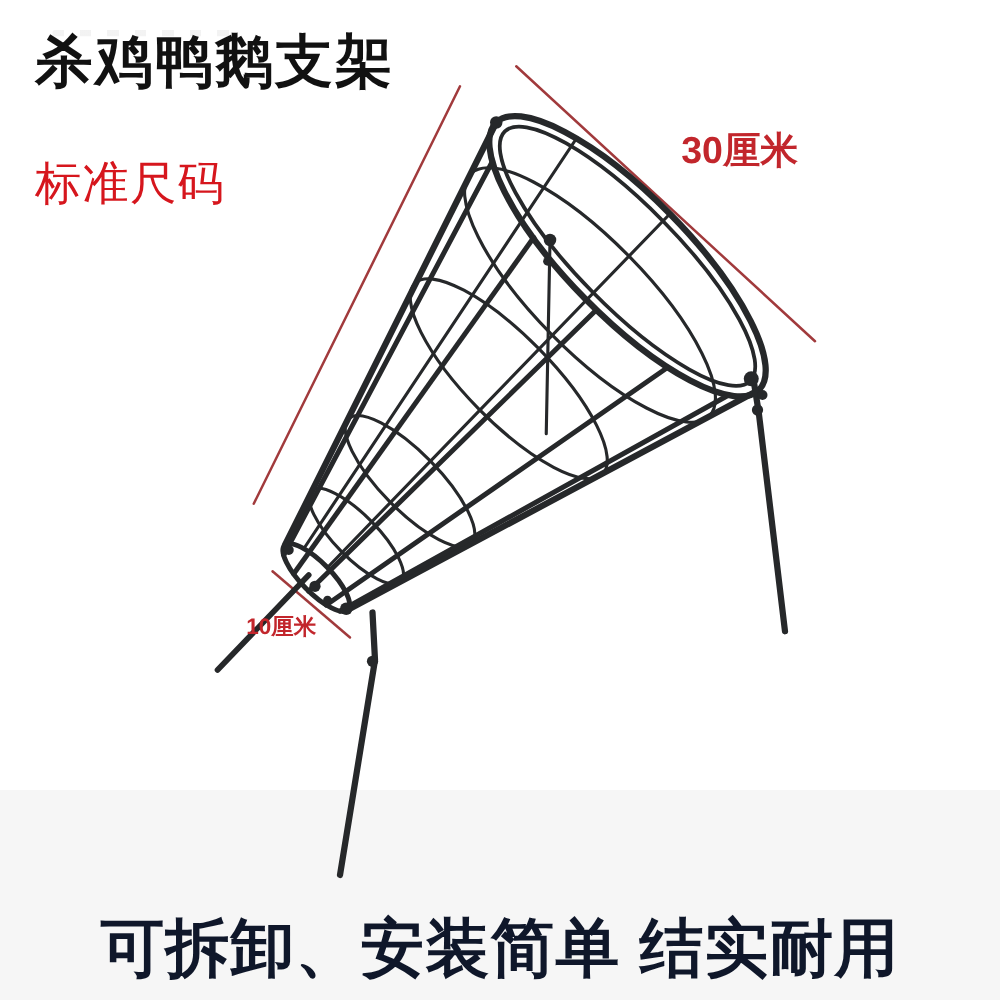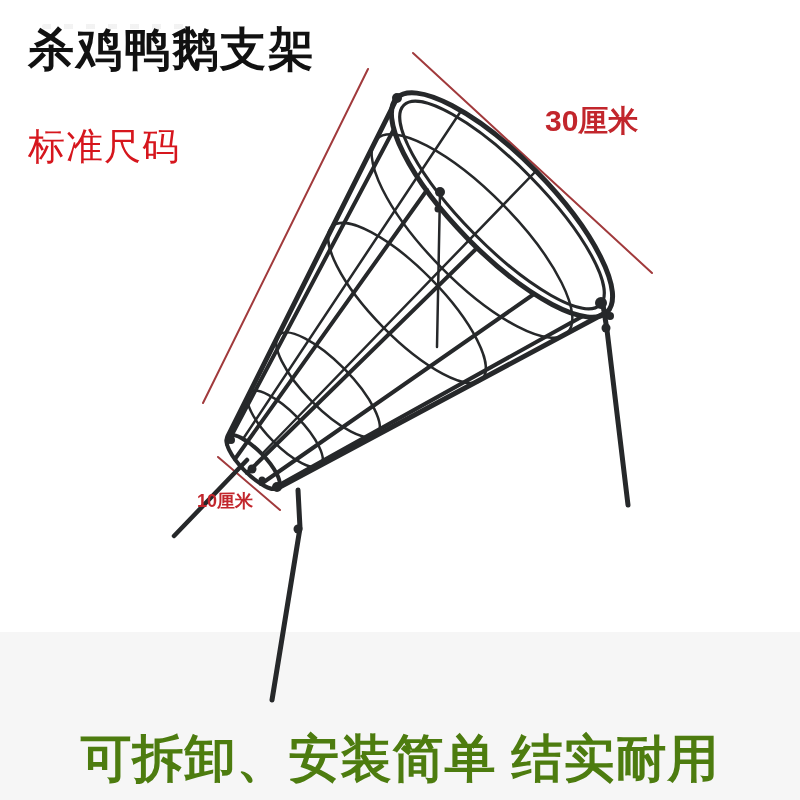--- a/index.html
+++ b/index.html
@@ -22,21 +22,21 @@
     font-size:37px;font-weight:400;color:#d6161d;letter-spacing:1px;
   }
   .dim-label{
     font-size:30px;font-weight:600;color:#c2262c;
   }
   .dim-30{left:545px;top:106px;}
   .dim-40{left:194px;top:206px;}
   .dim-10{left:197px;top:492px;font-size:18px;}
   .tagline{
     left:0;right:0;top:733px;text-align:center;
-    font-size:51px;font-weight:600;color:#4d7c0f;letter-spacing:1px;
+    font-size:51px;font-weight:600;color:#0f172a;letter-spacing:1px;
   }
   .watermark-remnant{
     position:absolute;top:24px;left:42px;width:150px;height:5px;
     background:repeating-linear-gradient(90deg,#bbbbbb 0 9px,transparent 9px 22px);
     opacity:0.18;border-radius:2px;
   }
 </style>
 </head>
 <body>
 

